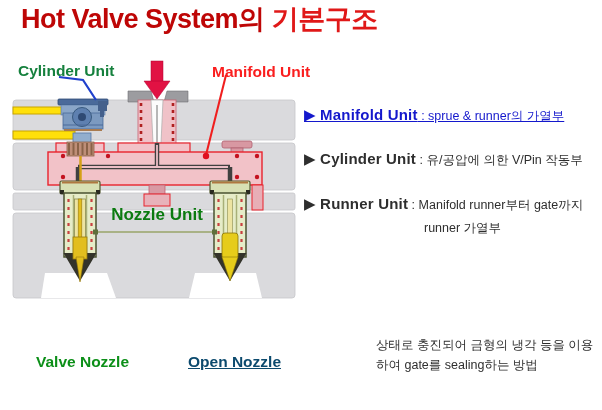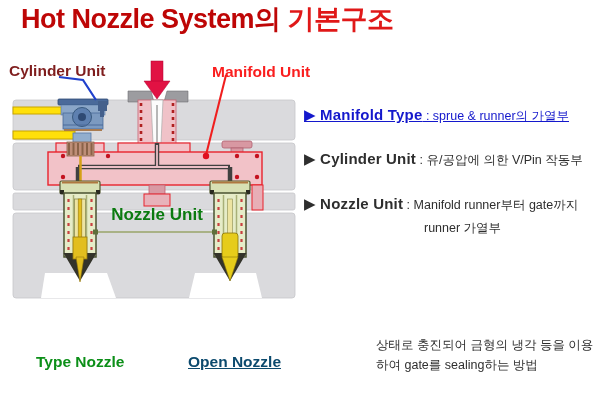--- a/index.html
+++ b/index.html
@@ -6,21 +6,21 @@
   .slide{position:relative;width:602px;height:410px;background:#ffffff;overflow:hidden;
          font-family:"Liberation Sans","DejaVu Sans",sans-serif;}
   
   .title{position:absolute;left:21px;top:1px;font-size:27px;font-weight:bold;letter-spacing:-0.5px;white-space:nowrap;}
   .title .t-main{color:#BE0606;}
   .title .t-accent{color:#E01818;}
   
   .diagram{position:absolute;left:0;top:55px;width:300px;height:350px;}
   .diagram svg{position:absolute;left:0;top:0;}
   .lbl{position:absolute;font-weight:bold;white-space:nowrap;}
-  .lbl-cylinder{left:9px;top:7px;font-size:15.5px;color:#7f1d1d;}
+  .lbl-cylinder{left:18px;top:7px;font-size:15.5px;color:#15803d;}
   .lbl-manifold{left:212px;top:8px;font-size:15.5px;color:#FA1E1E;}
   .lbl-nozzle{left:110px;top:150px;width:94px;text-align:center;font-size:17px;color:#0B7B10;}
   .lbl-valven{left:36px;top:298px;font-size:15.5px;color:#0C8F18;}
   .lbl-openn{left:188px;top:298px;font-size:15.5px;color:#0c4a6e;text-decoration:underline;}
   
   .rcol{position:absolute;left:304px;top:0;width:298px;height:410px;color:#2E2E2E;}
   .d-item{position:absolute;left:0;white-space:nowrap;}
   .h1{font-size:15px;font-weight:bold;letter-spacing:0.2px;}
   .bt{font-size:12.5px;}
   .numh{font-size:13px;font-weight:bold;}
@@ -34,21 +34,21 @@
   .sub{padding-left:66px;font-size:12.5px;line-height:20px;}
   .sub2{padding-left:72px;font-size:12.5px;line-height:20px;}
   .fl{line-height:20px;}
 </style>
 </head>
 <body>
 
 <div class="slide">
 
   <div class="title">
-    <span class="t-main">Hot Nozzle System의 </span><span class="t-accent">기본구조</span>
+    <span class="t-main">Hot Valve System의 </span><span class="t-accent">기본구조</span>
   </div>
 
   <div class="diagram">
     <svg width="300" height="350" viewBox="0 0 300 350">
 
       <g>
         <rect x="13" y="45" width="282" height="40" rx="3" fill="#DADADD" stroke="#C6C6CA" stroke-width="0.8"></rect>
         <rect x="13" y="88" width="282" height="47" rx="3" fill="#DADADD" stroke="#C6C6CA" stroke-width="0.8"></rect>
         <rect x="13" y="138" width="282" height="17" rx="2" fill="#DADADD" stroke="#C6C6CA" stroke-width="0.8"></rect>
         <rect x="13" y="158" width="282" height="85" rx="3" fill="#DADADD" stroke="#C6C6CA" stroke-width="0.8"></rect>
@@ -167,37 +167,37 @@
         <circle cx="206" cy="101" r="3.2" fill="#E01020"></circle>
         <line x1="96" y1="177" x2="214" y2="177" stroke="#98A468" stroke-width="1.6"></line>
         <rect x="93" y="174.5" width="5" height="5" fill="#5F6F3A"></rect>
         <rect x="212" y="174.5" width="5" height="5" fill="#5F6F3A"></rect>
       </g>
     </svg>
 
     <div class="lbl lbl-cylinder">Cylinder Unit</div>
     <div class="lbl lbl-manifold">Manifold Unit</div>
     <div class="lbl lbl-nozzle">Nozzle Unit</div>
-    <div class="lbl lbl-valven">Type Nozzle</div>
+    <div class="lbl lbl-valven">Valve Nozzle</div>
     <div class="lbl lbl-openn">Open Nozzle</div>
   </div>
 
   <div class="rcol">
 
     <div class="d-item d-manifold">
-      <span class="h1">▶ Manifold Type</span><span class="bt"> : sprue &amp; runner의 가열부</span>
+      <span class="h1">▶ Manifold Unit</span><span class="bt"> : sprue &amp; runner의 가열부</span>
     </div>
 
     <div class="d-item d-cylinder">
       <span class="h1">▶ Cylinder Unit</span><span class="bt"> : 유/공압에 의한 V/Pin 작동부</span>
     </div>
 
     <div class="d-item d-nozzle">
       <div class="fl">
-        <span class="h1">▶ Nozzle Unit</span><span class="bt"> : Manifold runner부터 gate까지</span>
+        <span class="h1">▶ Runner Unit</span><span class="bt"> : Manifold runner부터 gate까지</span>
       </div>
       <div class="cont">runner 가열부</div>
     </div>
 
 
     <div class="d-item d-open">
       <div class="sub2">상태로 충진되어 금형의 냉각 등을 이용</div>
       <div class="sub2">하여 gate를 sealing하는 방법</div>
     </div>
 

